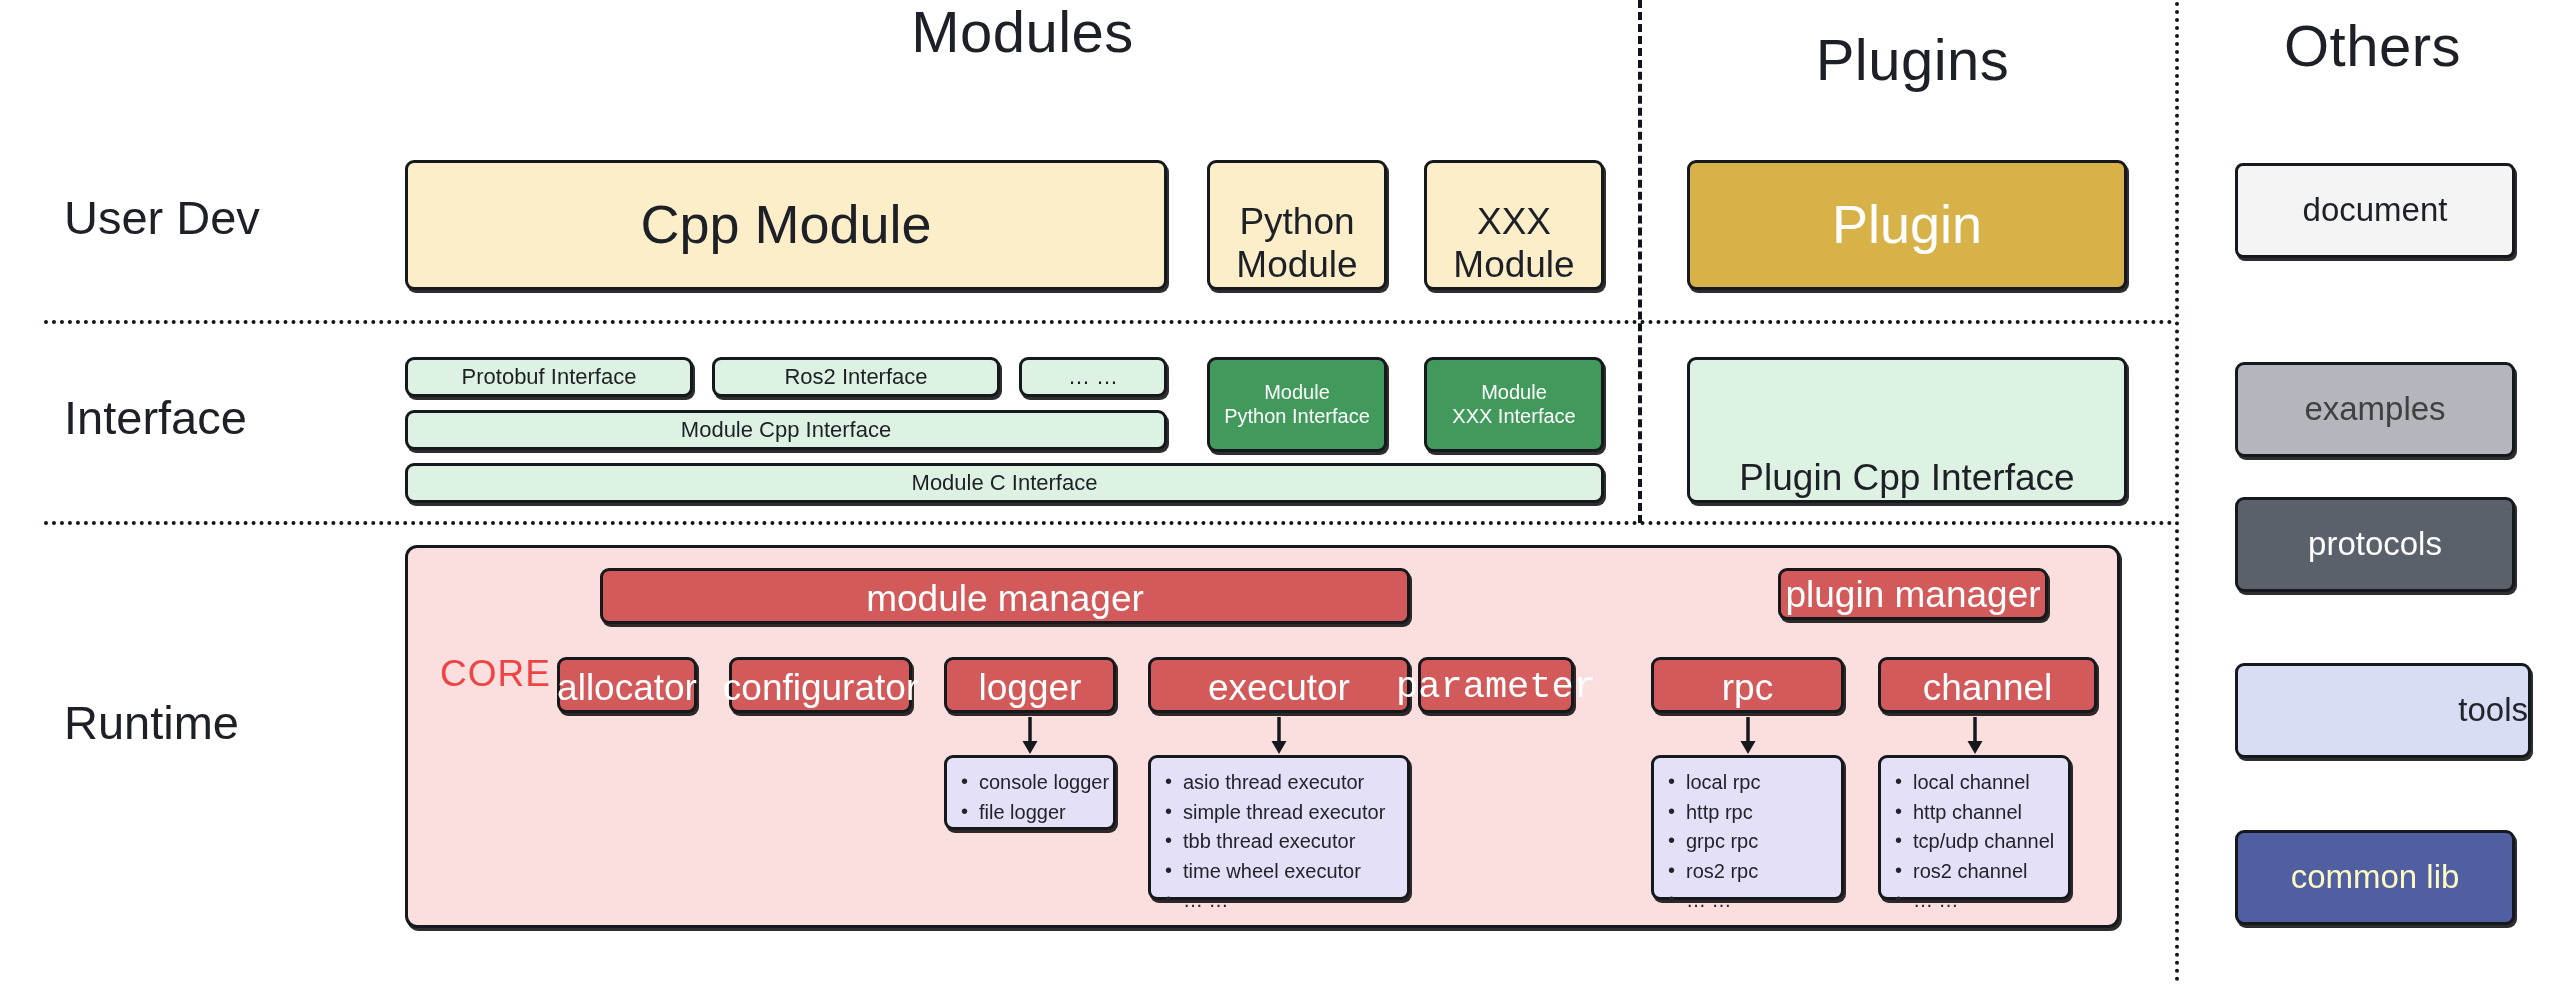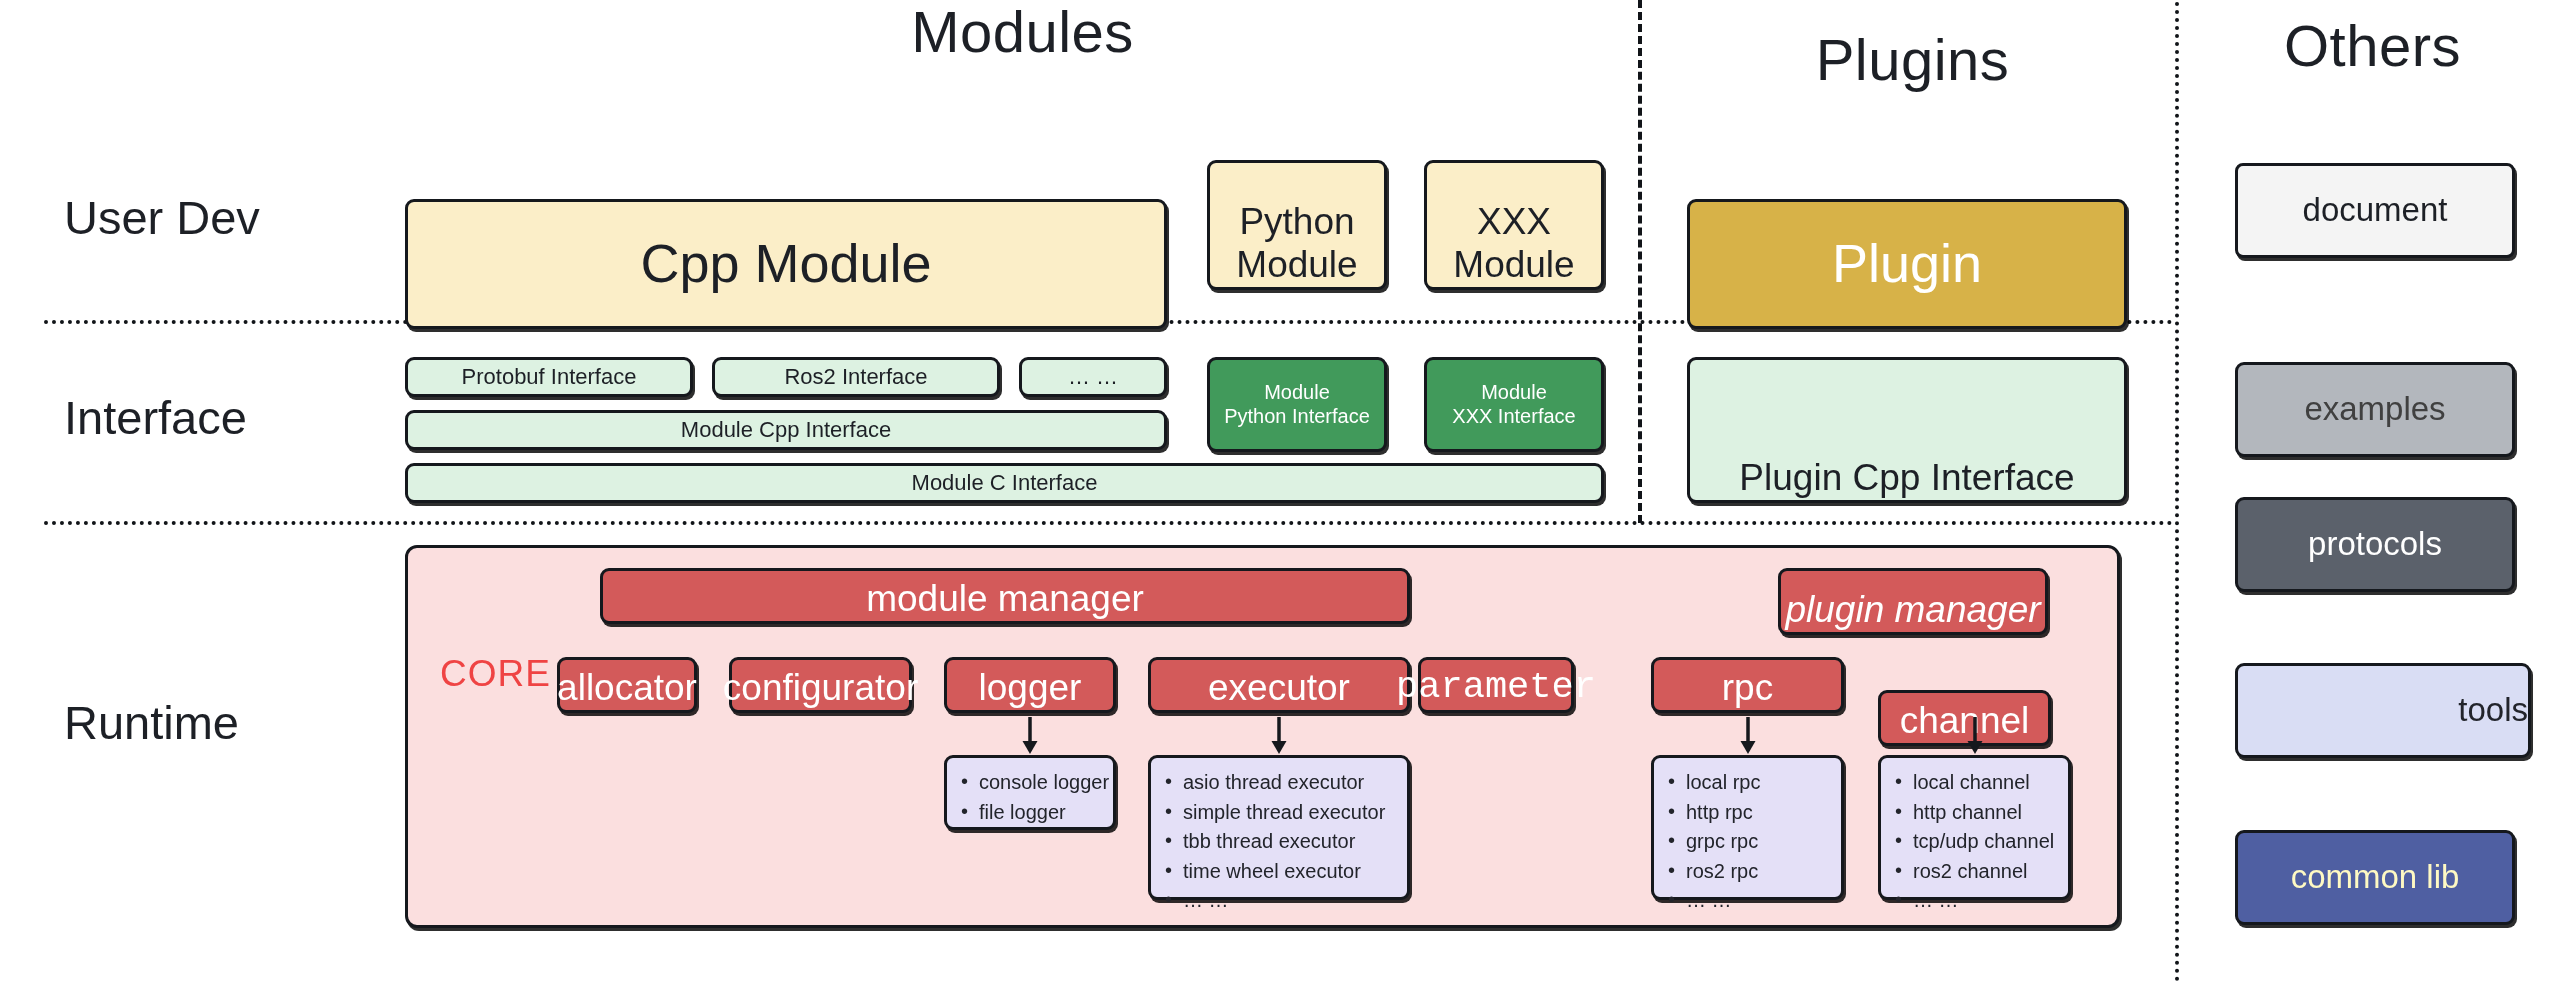--- a/index.html
+++ b/index.html
@@ -115,21 +115,21 @@
     top:-1px;
     font-size:20px;
     color:#22242b;
   }
 
   
   .arrow{ position:absolute; }
   .arrow svg{ display:block; }
 
   
-  .fs-big   { font-size:54px;margin-top:39px; }
+  .fs-big   { font-size:54px; }
   .fs-mid   { font-size:37px;align-items:flex-end; }
   .fs-xs    { font-size:22px; }
   .fs-xxs   { font-size:20px; }
   .fs-others{ font-size:33px; }
   .two-line { white-space:pre-line; }
 </style>
 </head>
 <body>
 
 <div id="stage">
@@ -200,21 +200,21 @@
   </div>
 
   <div class="node corebox" style="left:405px; top:545px; width:1715px; height:383px; border-radius:12px; display:block;"></div>
 
   <div class="core-label" style="left:440px; top:620px;">CORE</div>
 
   <div class="node red fs-mid" style="left:600px; top:568px; width:810px; height:56px;">
     <span>module manager</span>
   </div>
 
-  <div class="node red fs-mid" style="left:1778px; top:568px; width:270px; height:67px;font-style:italic;">
+  <div class="node red fs-mid" style="left:1778px; top:568px; width:270px; height:52px;">
     <span>plugin manager</span>
   </div>
 
   <div class="node red fs-mid" style="left:557px; top:657px; width:140px; height:56px;">
     <span>allocator</span>
   </div>
 
   <div class="node red fs-mid" style="left:729px; top:657px; width:183px; height:56px;">
     <span>configurator</span>
   </div>
@@ -228,21 +228,21 @@
   </div>
 
   <div class="node red fs-mid" style="left:1418px; top:657px; width:156px; height:56px;font-family:Liberation Mono, monospace;">
     <span>parameter</span>
   </div>
 
   <div class="node red fs-mid" style="left:1651px; top:657px; width:193px; height:56px;">
     <span>rpc</span>
   </div>
 
-  <div class="node red fs-mid" style="left:1878px; top:690px; width:173px; height:56px;">
+  <div class="node red fs-mid" style="left:1878px; top:657px; width:219px; height:56px;">
     <span>channel</span>
   </div>
 
   <div class="arrow" style="left:1019px; top:716px;">
     <svg width="22" height="40" viewBox="0 0 22 40">
         <path d="M11 1 L11 30" stroke="#15181d" stroke-width="3.5" fill="none"></path>
         <path d="M11 38 L3.5 25 L18.5 25 Z" fill="#15181d"></path>
       </svg>
   </div>
   <div class="arrow" style="left:1268px; top:716px;">

